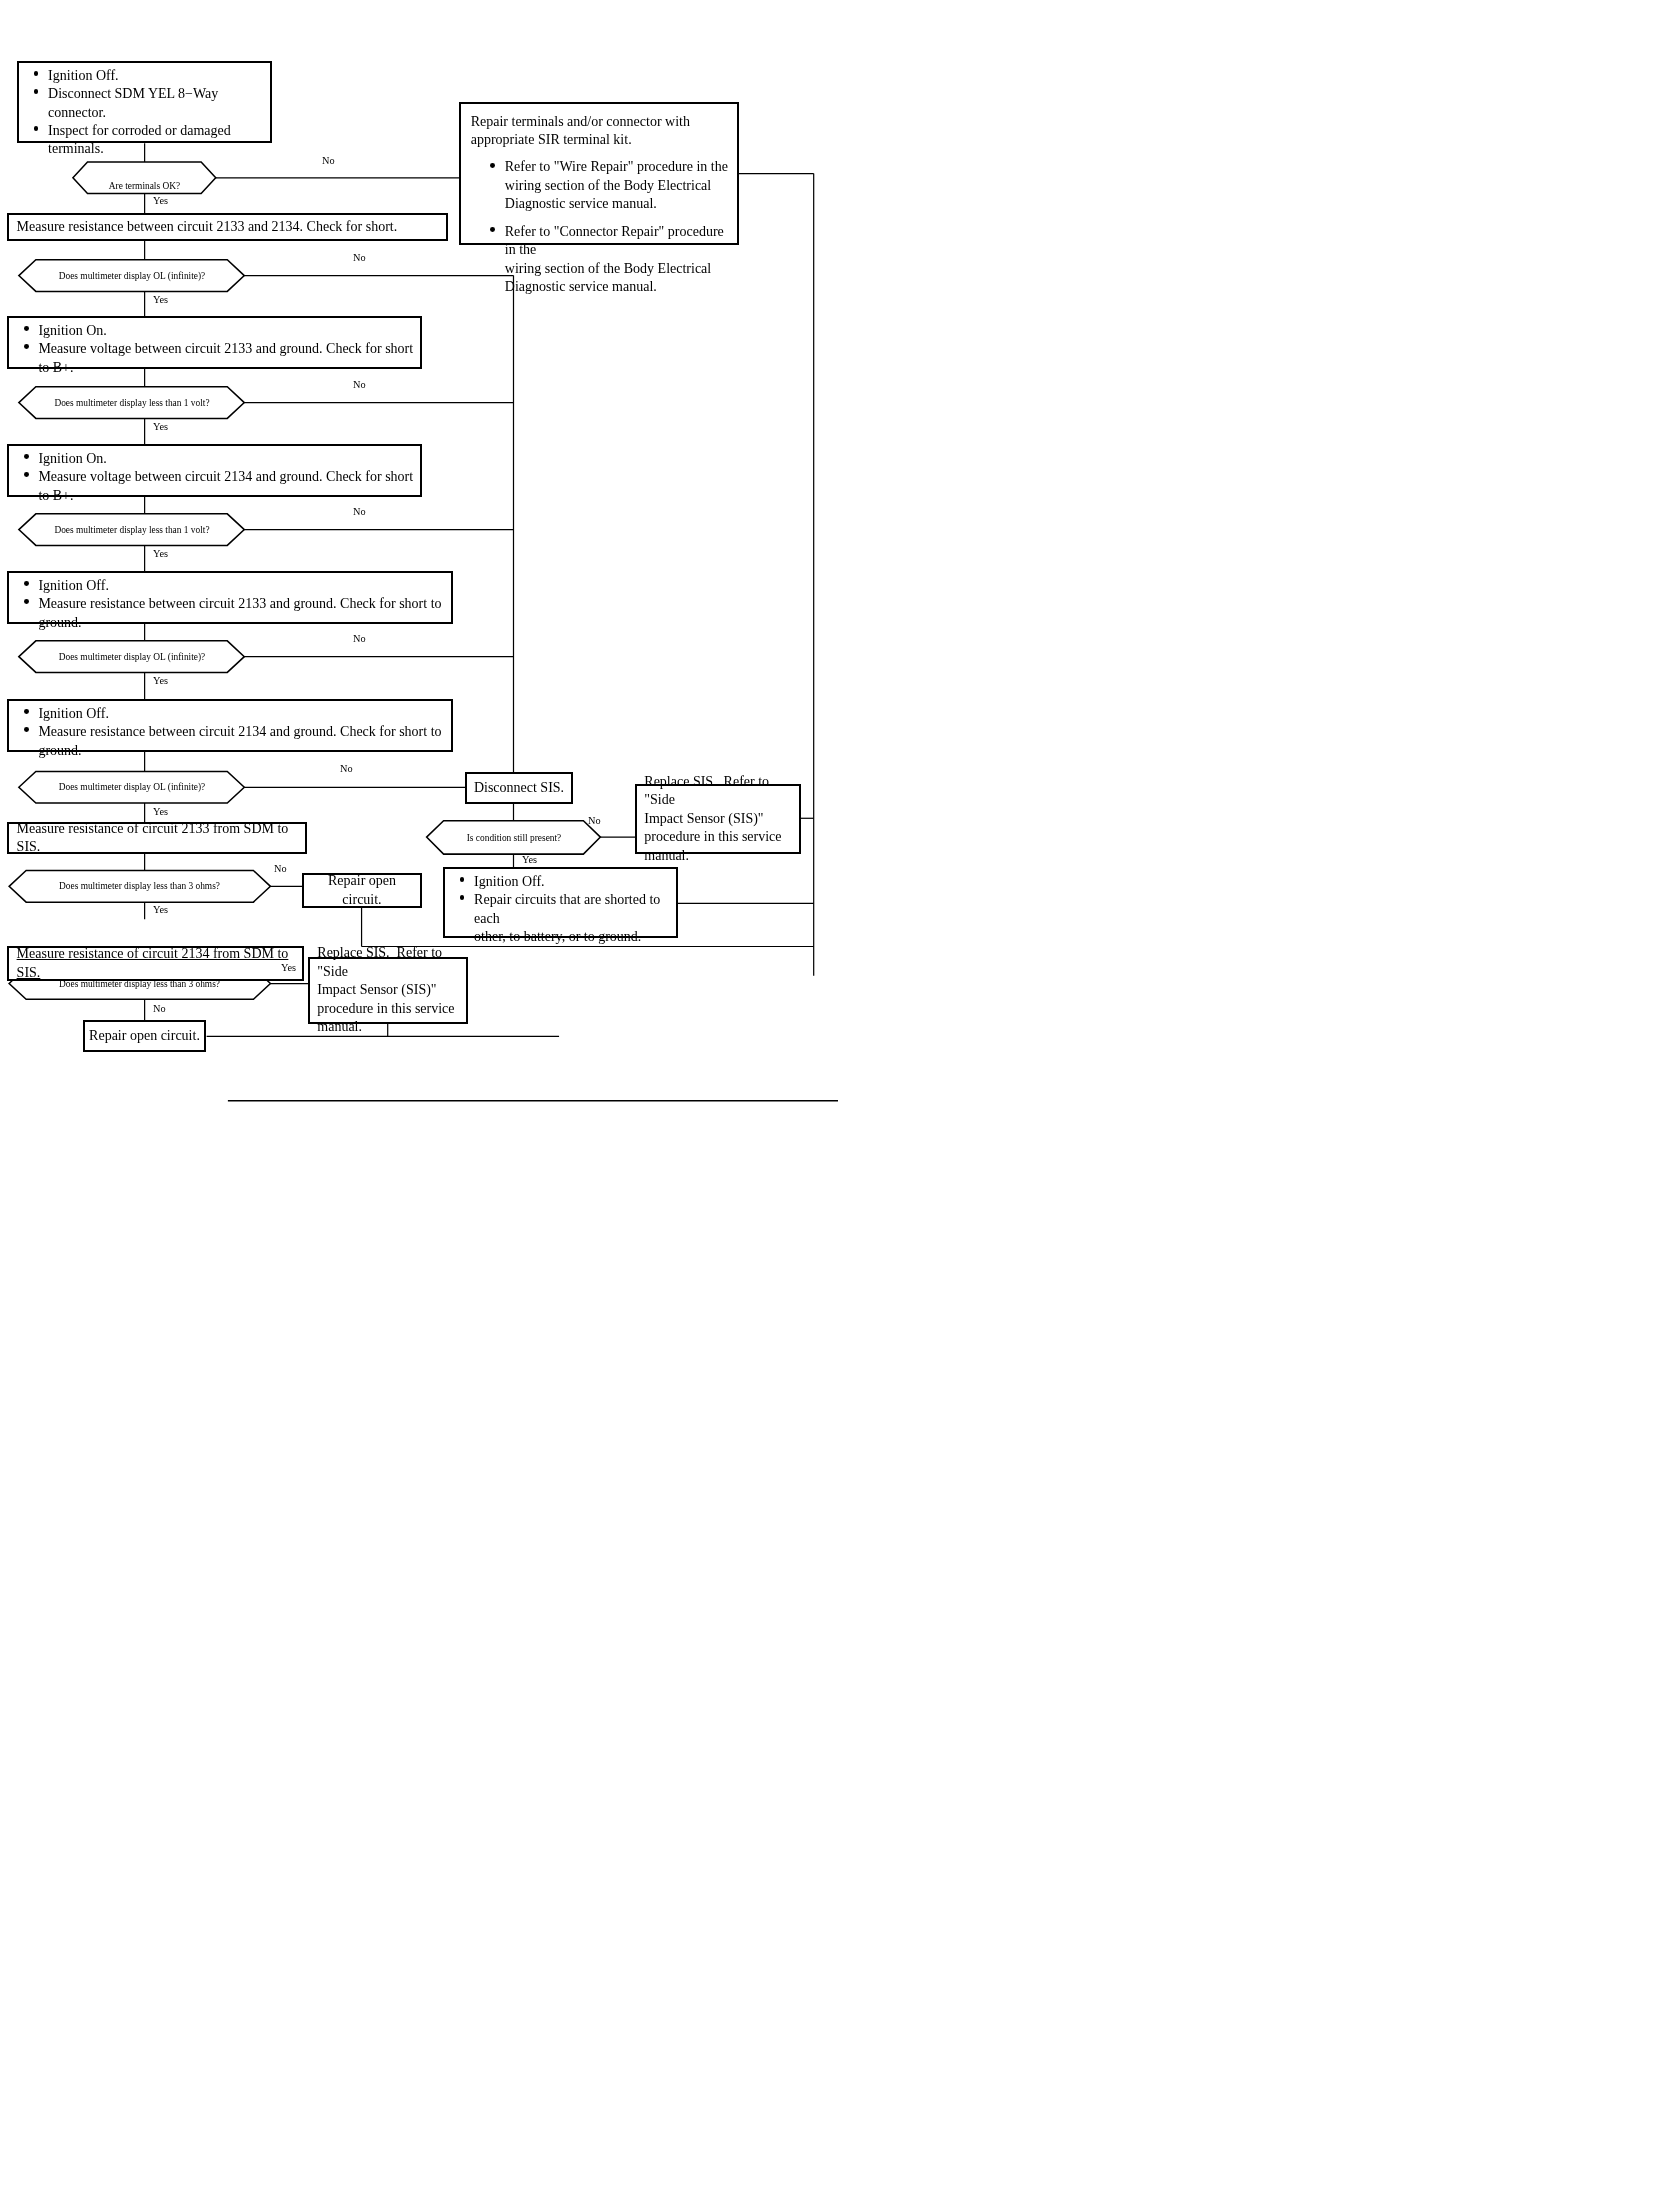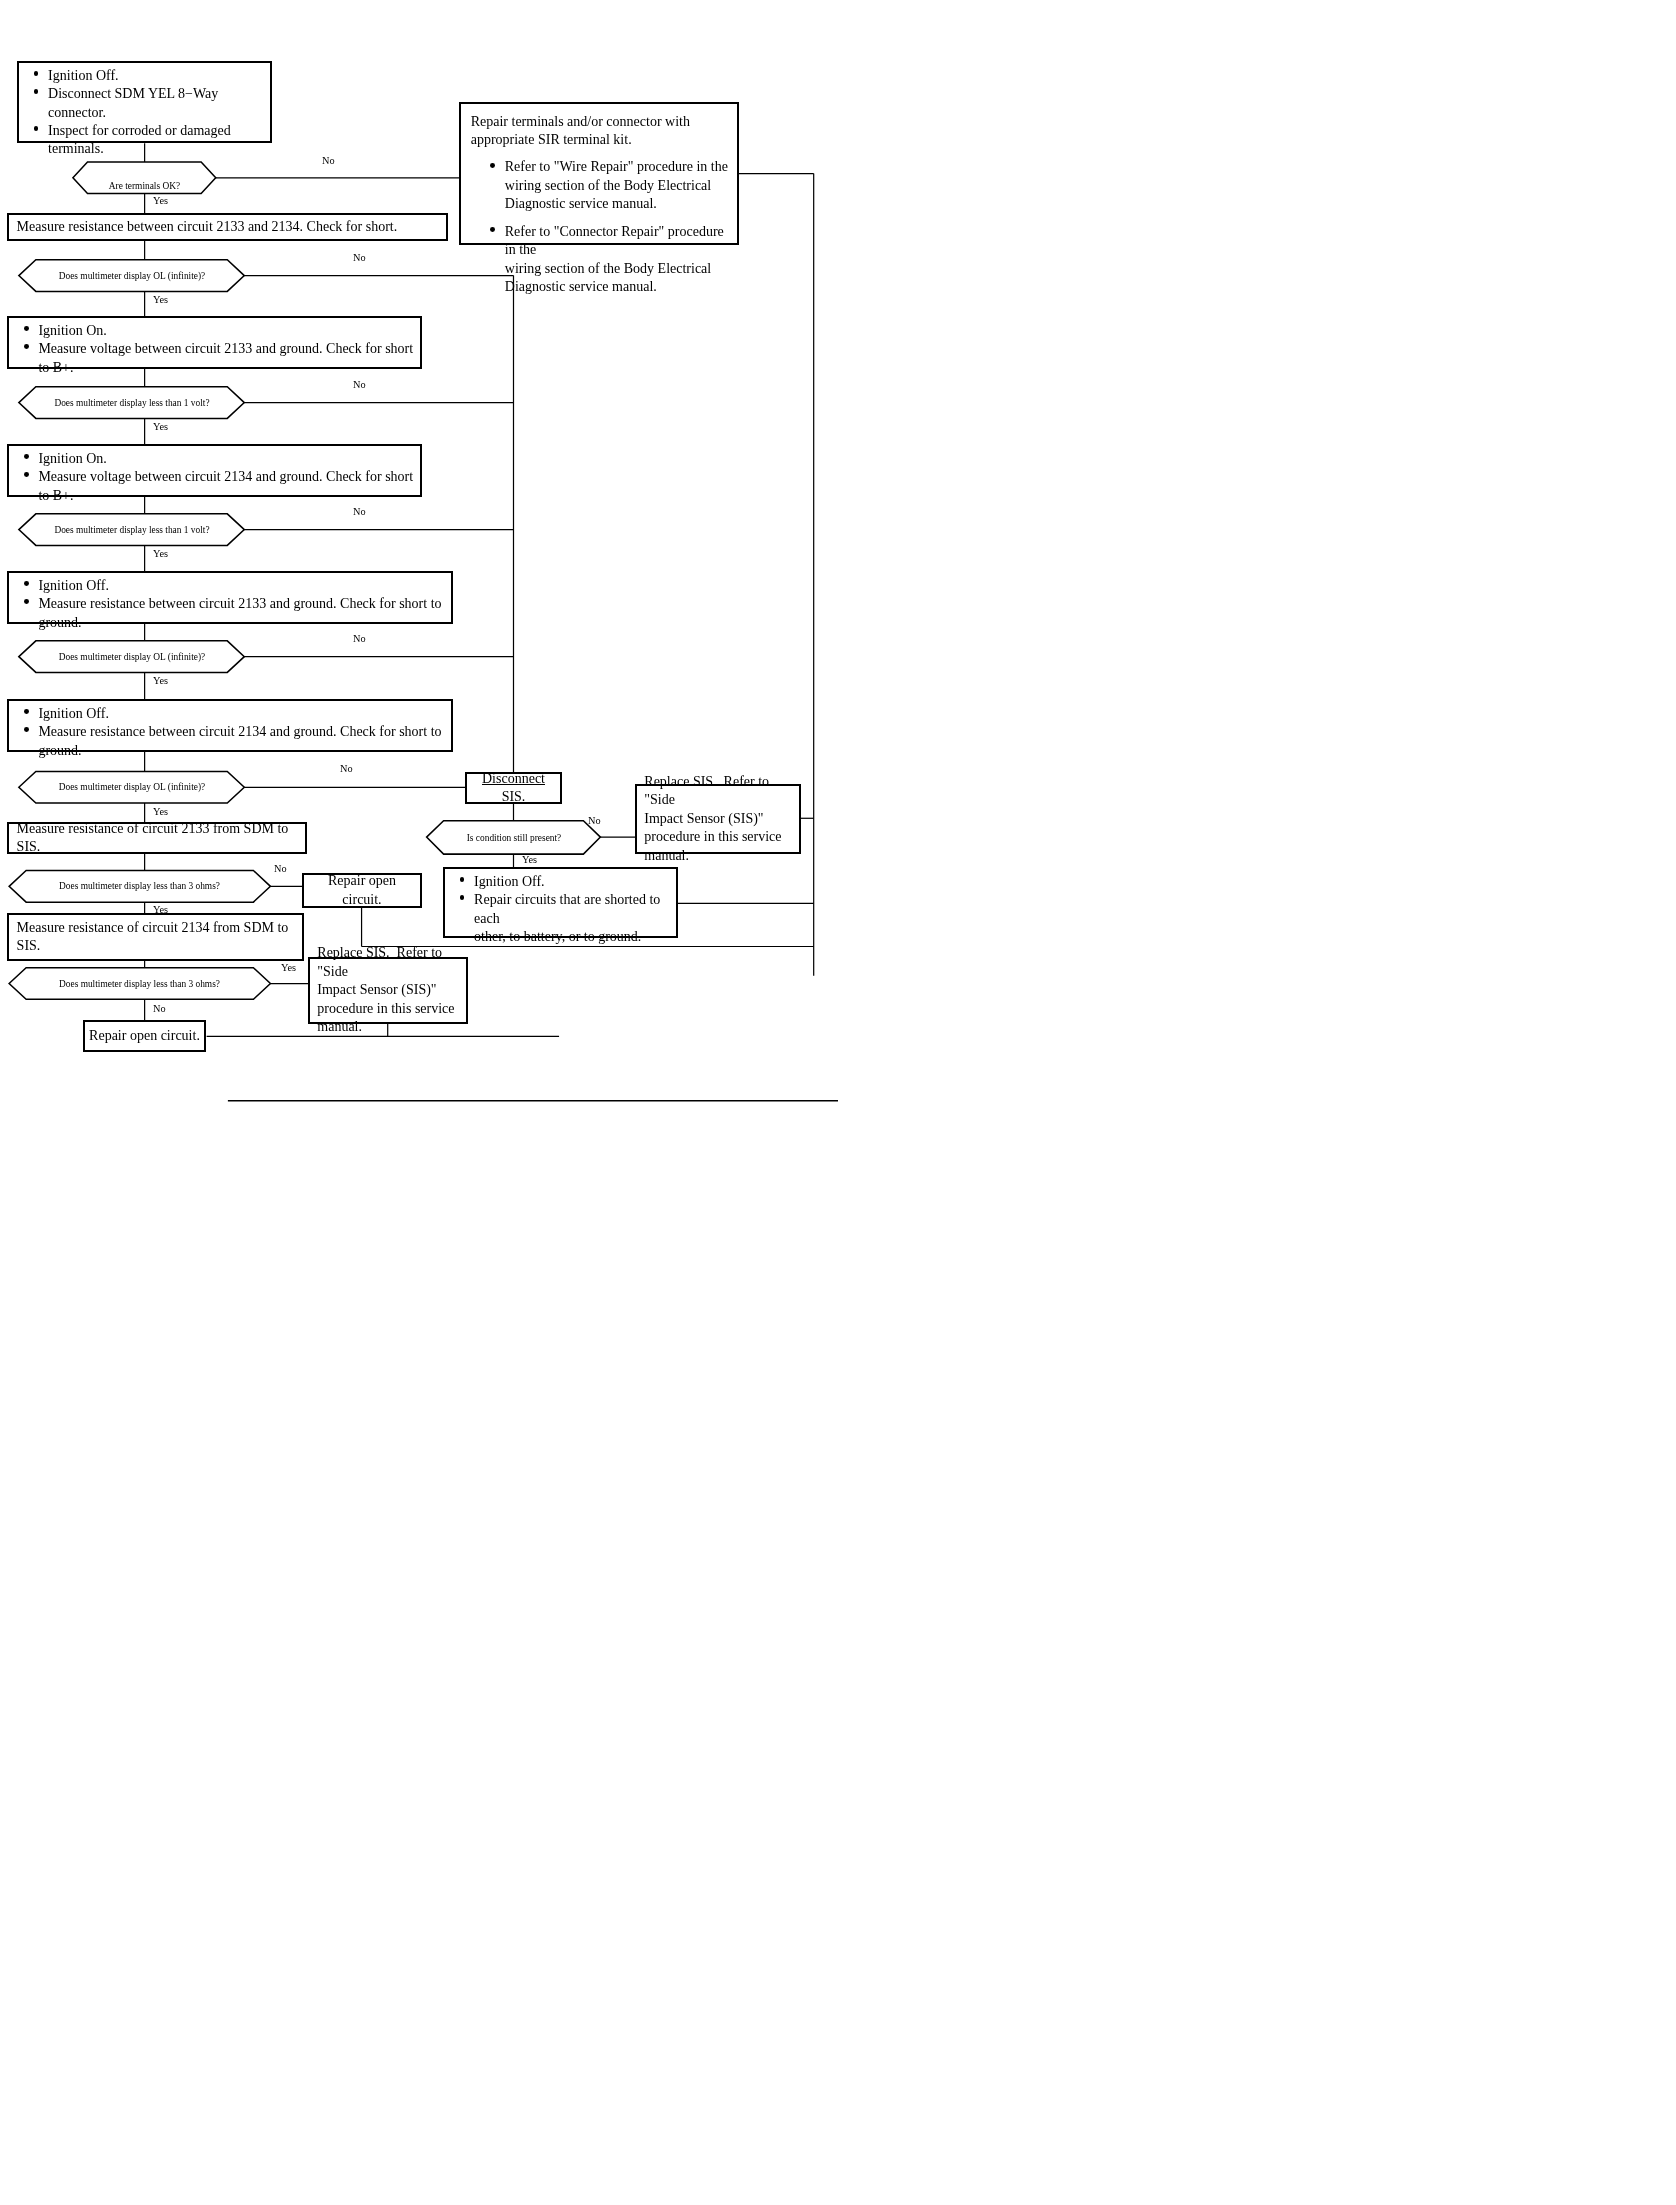--- a/index.html
+++ b/index.html
@@ -159,21 +159,21 @@
     <div class="bul">
         <span class="dot"></span>
         <span class="bt">Ignition Off.</span>
       </div>
     <div class="bul">
         <span class="dot"></span>
         <span class="bt">Measure resistance between circuit 2134 and ground. Check for short to ground.</span>
       </div>
   </div>
 
-  <div class="box ctr" style="left:465px;top:772px;width:97px;height:32px;text-decoration:underline;">
+  <div class="box ctr" style="left:465px;top:772px;width:108px;height:32px;">
     <span>Disconnect SIS.</span>
   </div>
 
   <div class="box mid" style="left:635px;top:784px;width:166px;height:70px;">
     <span class="pre">Replace SIS.  Refer to "Side
 Impact Sensor (SIS)"
 procedure in this service
 manual.</span>
   </div>
 
@@ -190,21 +190,21 @@
   </div>
 
   <div class="box mid" style="left:7.3px;top:822px;width:300px;height:32px;justify-content:center;">
     <span>Measure resistance of circuit 2133 from SDM to SIS.</span>
   </div>
 
   <div class="box ctr" style="left:302px;top:873px;width:120px;height:35px;">
     <span>Repair open circuit.</span>
   </div>
 
-  <div class="box mid" style="left:7.3px;top:913px;width:297px;height:48px;">
+  <div class="box mid" style="left:7.3px;top:946px;width:297px;height:35px;text-decoration:underline;">
     <span>Measure resistance of circuit 2134 from SDM to SIS.</span>
   </div>
 
   <div class="box mid" style="left:308px;top:957px;width:160px;height:67px;">
     <span class="pre">Replace SIS.  Refer to "Side
 Impact Sensor (SIS)"
 procedure in this service
 manual.</span>
   </div>
 

